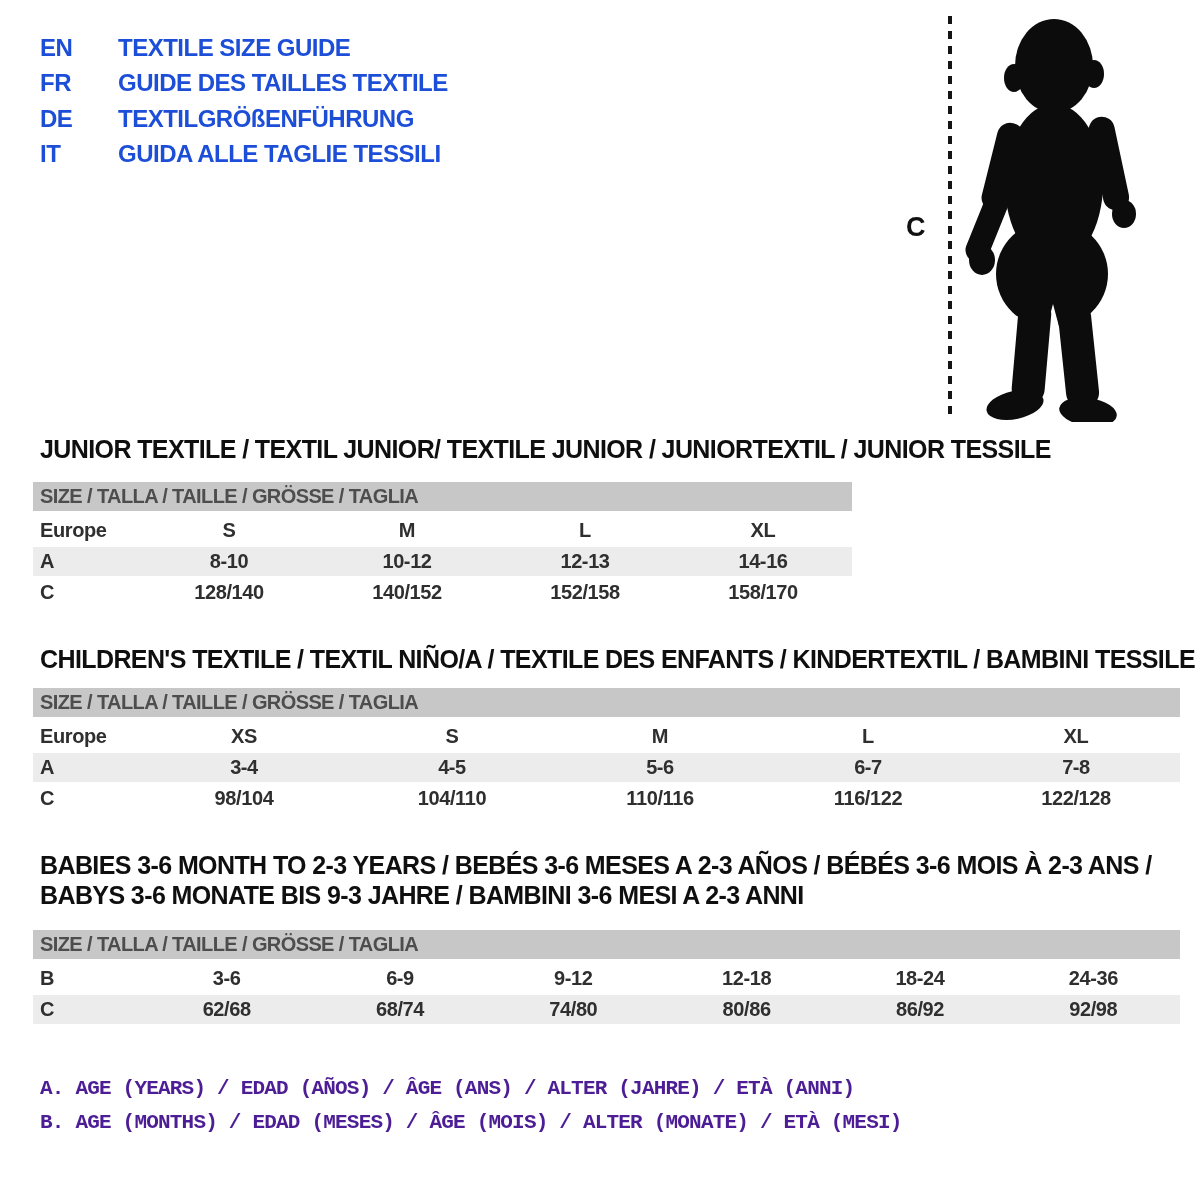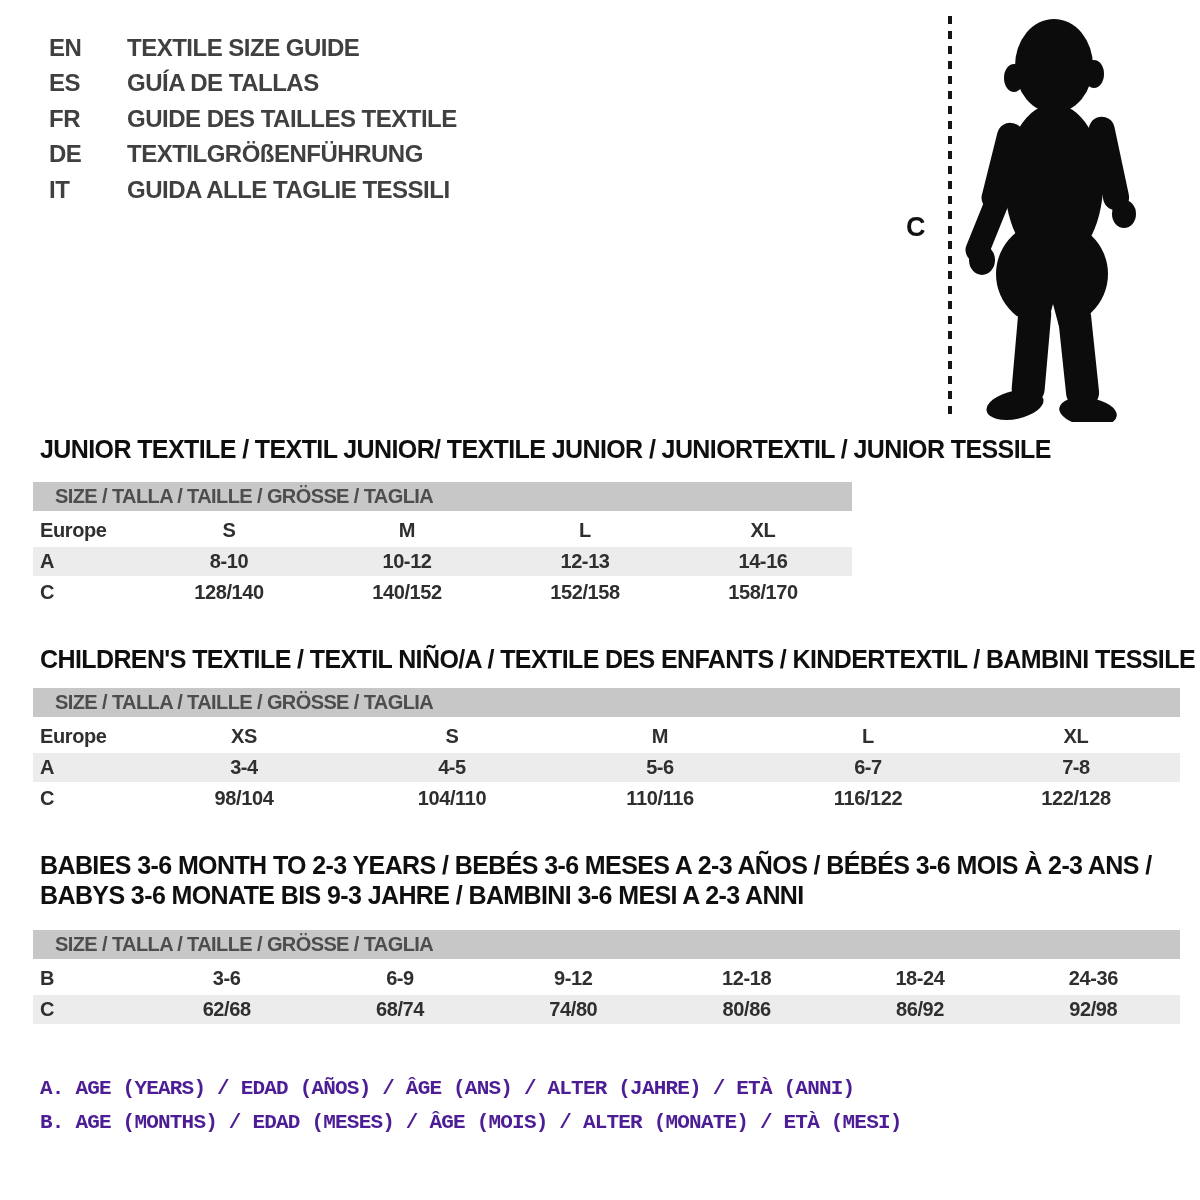--- a/index.html
+++ b/index.html
@@ -4,61 +4,57 @@
 <style>
   html,body { margin:0; padding:0; }
   body {
     width:1200px; height:1200px; position:relative; background:#ffffff;
     font-family:"Liberation Sans", sans-serif; font-weight:700; color:#1a1a1a;
     overflow:hidden;
   }
 
   
   .lang-table { position:absolute; left:40px; top:30px; }
-  .lang-row { display:flex; height:35.5px; align-items:center; font-size:24px; letter-spacing:-0.5px; color:#404040;margin-left:9px; }
+  .lang-row { display:flex; height:35.5px; align-items:center; font-size:24px; letter-spacing:-0.5px; color:#1d4ed8; }
   .lang-code { width:78px; flex:0 0 78px; }
 
   
   .measure-line {
     position:absolute; left:948px; top:16px; width:4px; height:400px;
     background:repeating-linear-gradient(to bottom, #141414 0px, #141414 8px, transparent 8px, transparent 15px);
   }
   .measure-label { position:absolute; left:906px; top:212px; font-size:27px; color:#111; }
   .baby-svg { position:absolute; left:960px; top:14px; }
 
   
   .section-title { position:absolute; left:40px; font-size:25px; letter-spacing:-0.6px; color:#0f0f0f; line-height:30px; white-space:nowrap; }
 
   .size-table { position:absolute; left:33px; }
   .size-head {
     background:#c7c7c7; color:#4d4d4d; height:29px; line-height:29px;
-    font-size:20px; padding-left:22px; letter-spacing:-0.6px; margin-bottom:5px;
+    font-size:20px; padding-left:7px; letter-spacing:-0.6px; margin-bottom:5px;
   }
   .trow { display:flex; height:29px; line-height:29px; font-size:20px; margin-bottom:2px; color:#2f2f2f; letter-spacing:-0.4px; }
   .trow.shaded { background:#ececec; }
   .tlabel { flex:0 0 100px; padding-left:7px; }
   .tcell { flex:1 1 0; text-align:center; }
 
   
   .legend { position:absolute; left:40px; top:1072px; }
   .legend-line { font-size:21px; line-height:33.5px; letter-spacing:-0.8px; color:#4c1d95; white-space:nowrap;font-family:Liberation Mono, monospace; }
 </style>
 </head>
 <body>
 
 <div>
 
   <div class="lang-table">
     <div class="lang-row">
       <span class="lang-code">EN</span>
       <span>TEXTILE SIZE GUIDE</span>
-    </div>
-    <div class="lang-row">
-      <span class="lang-code">ES</span>
-      <span>GUÍA DE TALLAS</span>
     </div>
     <div class="lang-row">
       <span class="lang-code">FR</span>
       <span>GUIDE DES TAILLES TEXTILE</span>
     </div>
     <div class="lang-row">
       <span class="lang-code">DE</span>
       <span>TEXTILGRÖßENFÜHRUNG</span>
     </div>
     <div class="lang-row">

